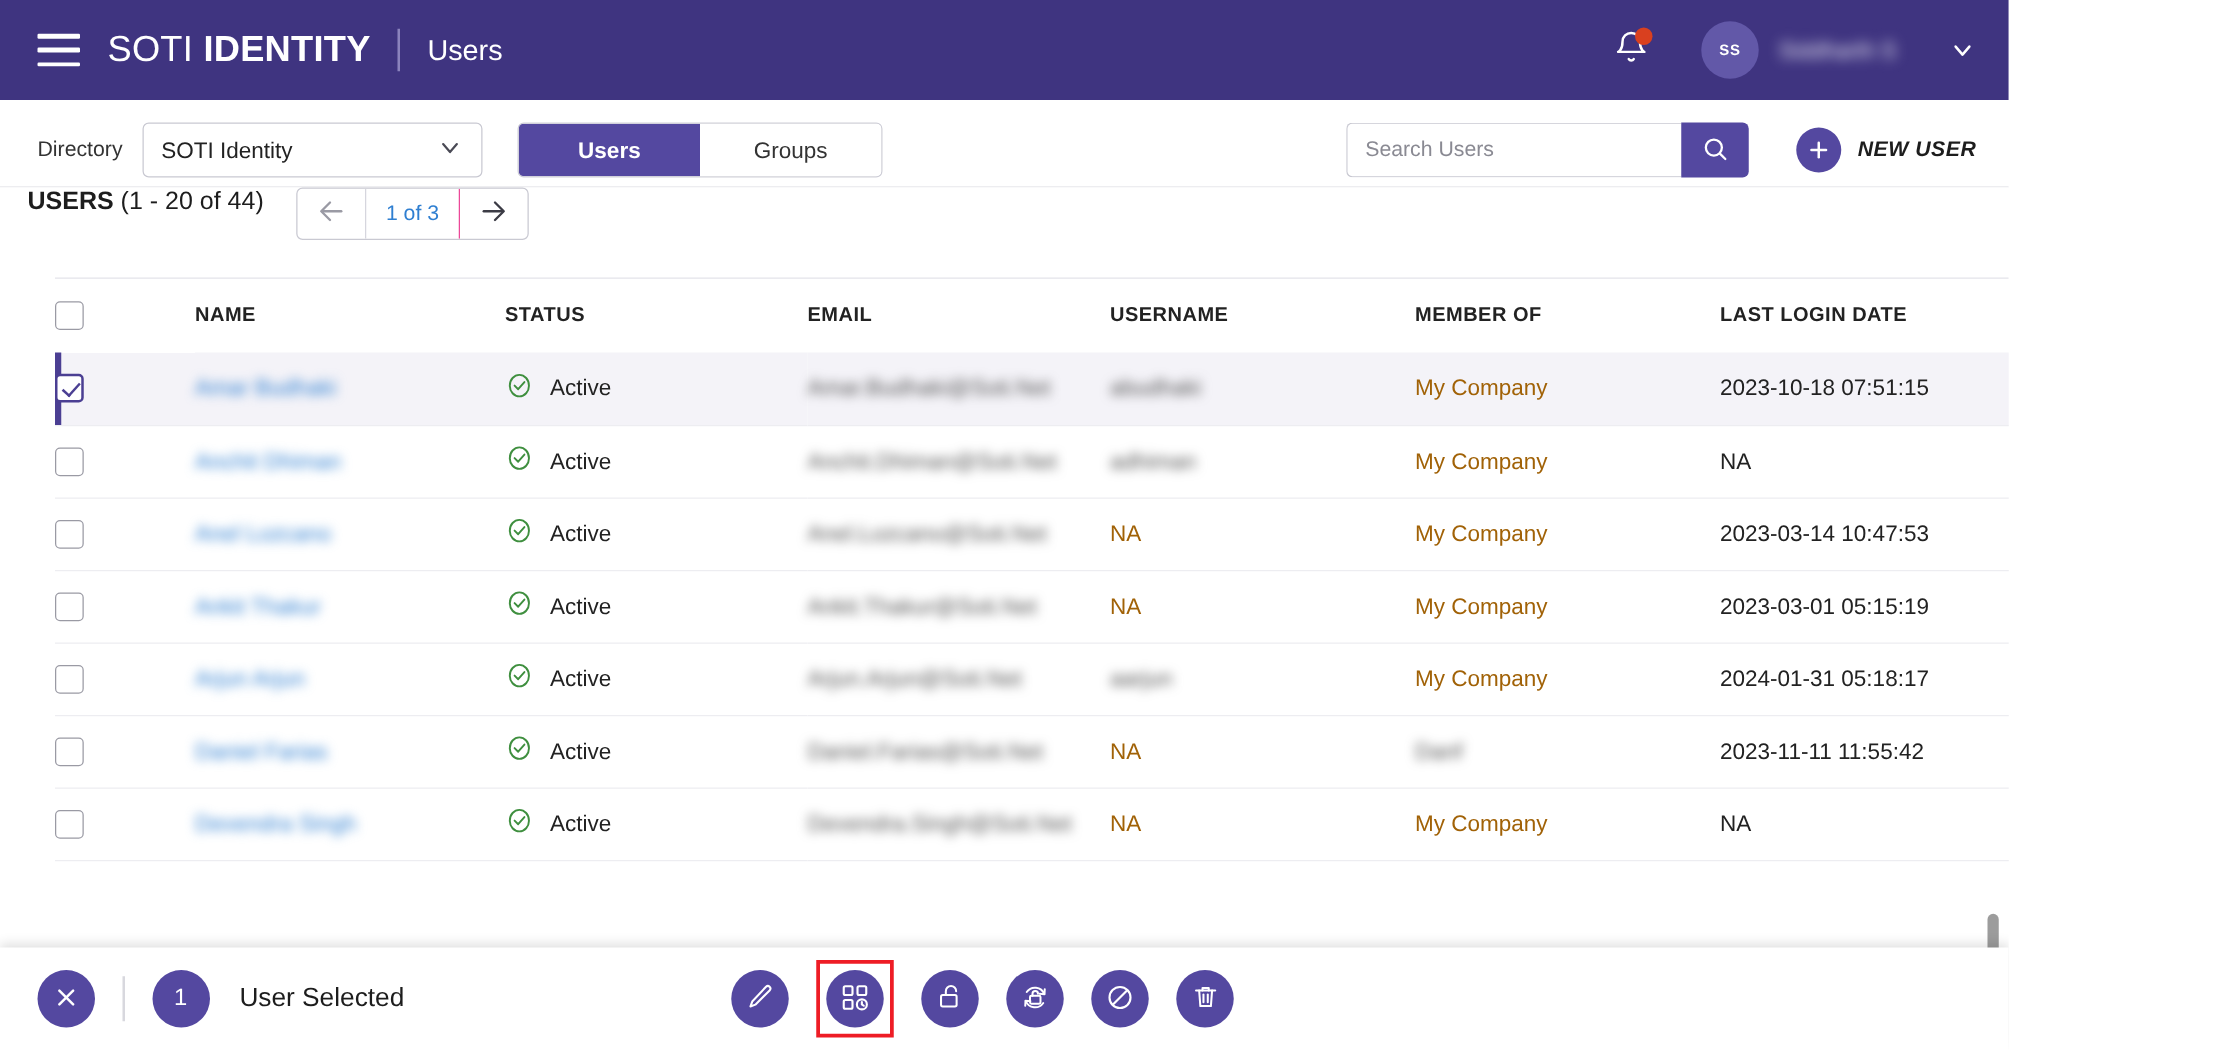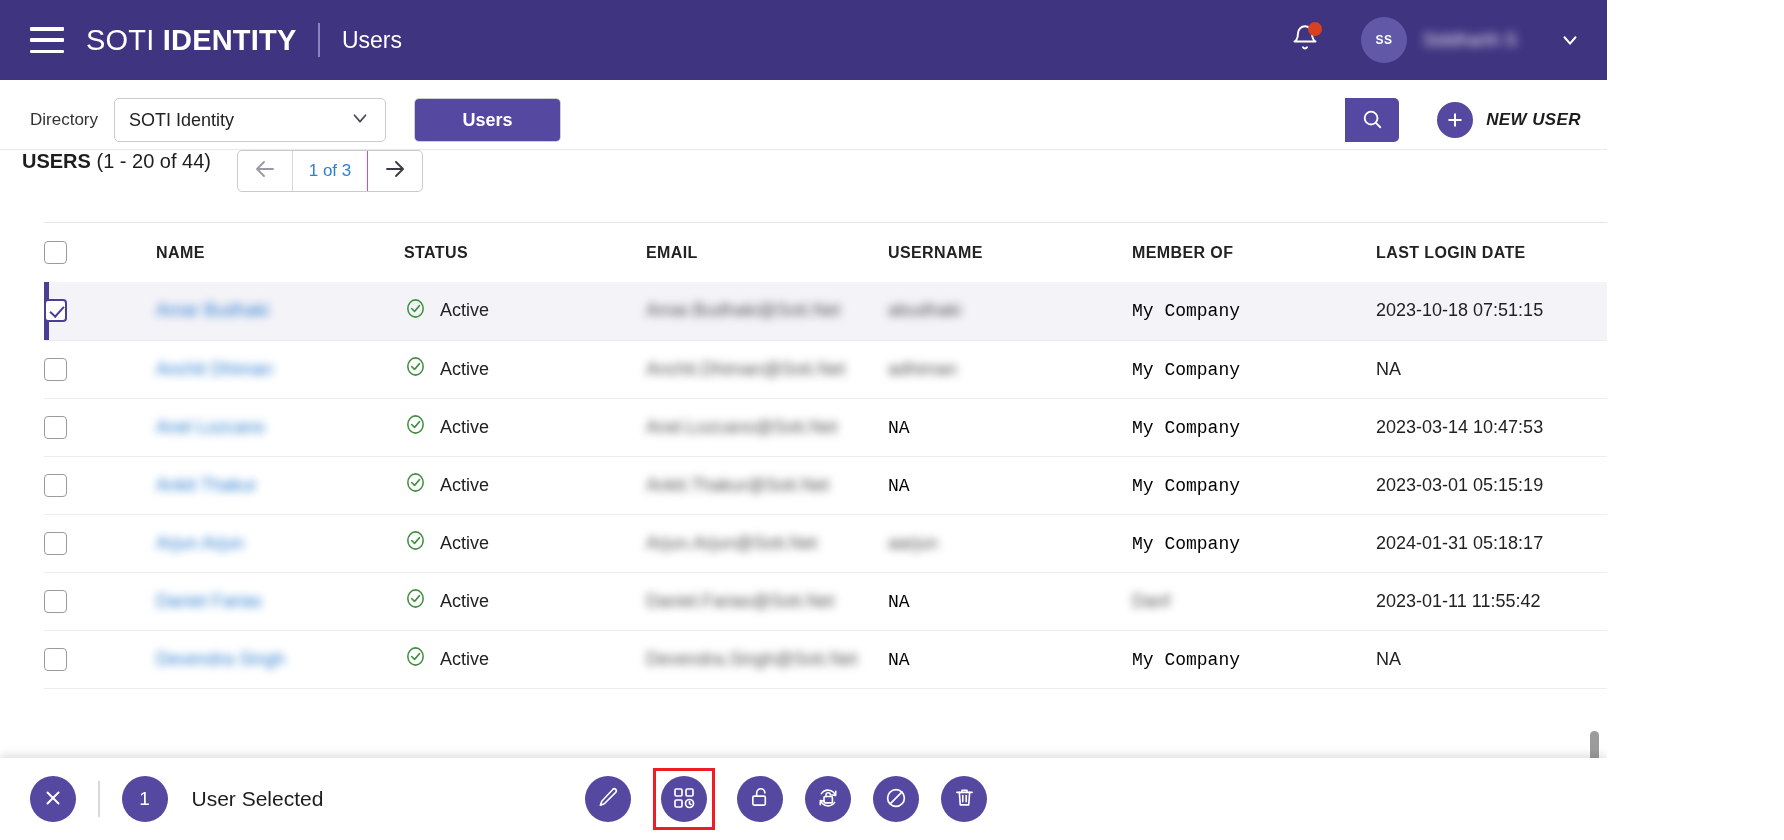--- a/index.html
+++ b/index.html
@@ -99,21 +99,21 @@
   .chkbox.checked::after { content: ""; position: absolute; left: 7px; top: 2px;
     width: 6px; height: 12px; border: solid #4b3f93; border-width: 0 2.6px 2.6px 0;
     transform: rotate(42deg); }
   tr.row-sel td { background: #f4f3f8; }
   tr.row-sel td.t-chk { position: relative; }
   tr.row-sel td.t-chk::before { content: ""; position: absolute; left: 0; top: 0;
     bottom: 0; width: 5px; background: #4b3f93; }
   .nm { color: #2f7fd1; cursor: pointer; filter: blur(4.2px); display: inline-block; }
   .em { color: #555; filter: blur(4.2px); display: inline-block; }
   .un-blur { filter: blur(4.2px); display: inline-block; color: #555; }
-  .plain { color: #000000; font-family: Liberation Mono, monospace; }
+  .plain { color: #a16207; }
   .status-cell { display: flex; align-items: center; gap: 13px; }
   .status-text { font-size: 18px; color: #222; }
 
   
   .partial-row td { height: 30px; border-bottom: none; }
 
   
   .vscroll { position: absolute; right: 4px; top: 258px; width: 9px; height: 212px;
     background: #9c9c9c; border-radius: 5px; }
   .vtrack { position: absolute; right: 4px; top: 250px; width: 9px; height: 490px;
@@ -180,23 +180,25 @@
       <span class="val">SOTI Identity</span>
       <span>
         <svg width="22" height="22" viewBox="0 0 24 24" fill="none" stroke="#4a4a55" stroke-width="1.9" stroke-linecap="round" stroke-linejoin="round">
             <polyline points="6 9 12 16 18 9"></polyline>
           </svg>
       </span>
     </div>
 
     <div class="tabs">
       <div class="tab active">Users</div>
+      <div class="tab">Groups</div>
     </div>
 
     <div class="search-wrap">
+      <input class="search-input" type="text" placeholder="Search Users" style="">
       <button class="search-btn">
         <span>
           <svg width="22" height="22" viewBox="0 0 24 24" fill="none" stroke="#ffffff" stroke-width="2" stroke-linecap="round">
               <circle cx="11" cy="11" r="7"></circle>
               <line x1="16.5" y1="16.5" x2="21" y2="21"></line>
             </svg>
         </span>
       </button>
     </div>
 
@@ -369,21 +371,21 @@
                 <span><svg width="23" height="23" viewBox="0 0 24 24" fill="none" stroke="#3f8f3f" stroke-width="1.6" stroke-linecap="round" stroke-linejoin="round">
                     <ellipse cx="12" cy="12" rx="8" ry="9"></ellipse>
                     <polyline points="8 12 11 15 16.2 9"></polyline>
                   </svg></span>
                 <span class="status-text">Active</span>
               </span>
             </td>
             <td><span class="em">Daniel.Farias@Soti.Net</span></td>
             <td><span class="plain">NA</span></td>
             <td><span class="un-blur">Danf</span></td>
-            <td><span>2023-01-11 11:55:42</span></td>
+            <td><span>2023-11-11 11:55:42</span></td>
           </tr>
           <tr class="partial-row">
             <td class="t-chk">
               <span class="chkbox"></span>
             </td>
             <td><span class="nm">Devendra Singh</span></td>
             <td>
               <span class="status-cell">
                 <span><svg width="23" height="23" viewBox="0 0 24 24" fill="none" stroke="#3f8f3f" stroke-width="1.6" stroke-linecap="round" stroke-linejoin="round">
                     <ellipse cx="12" cy="12" rx="8" ry="9"></ellipse>

